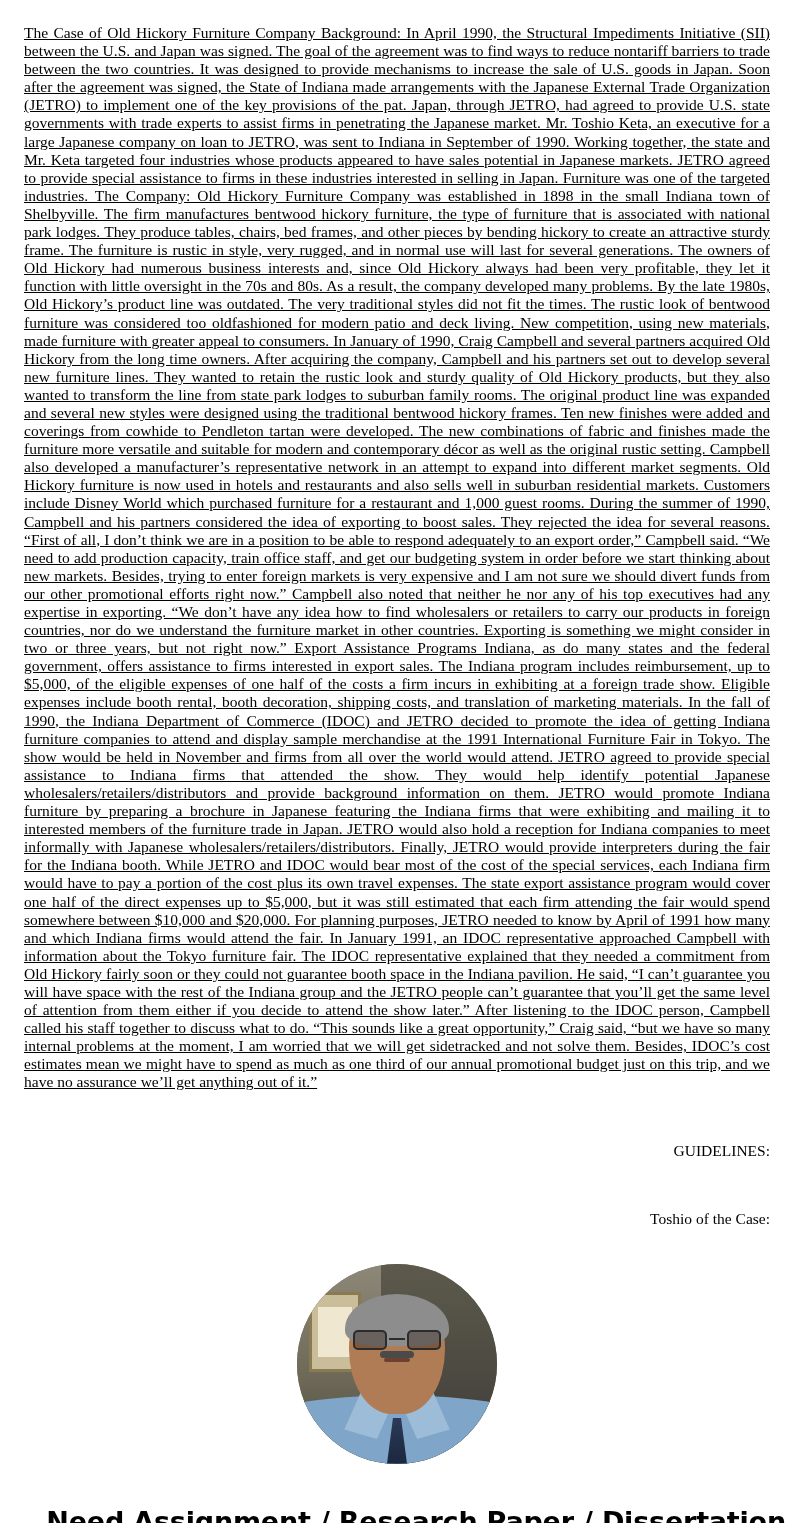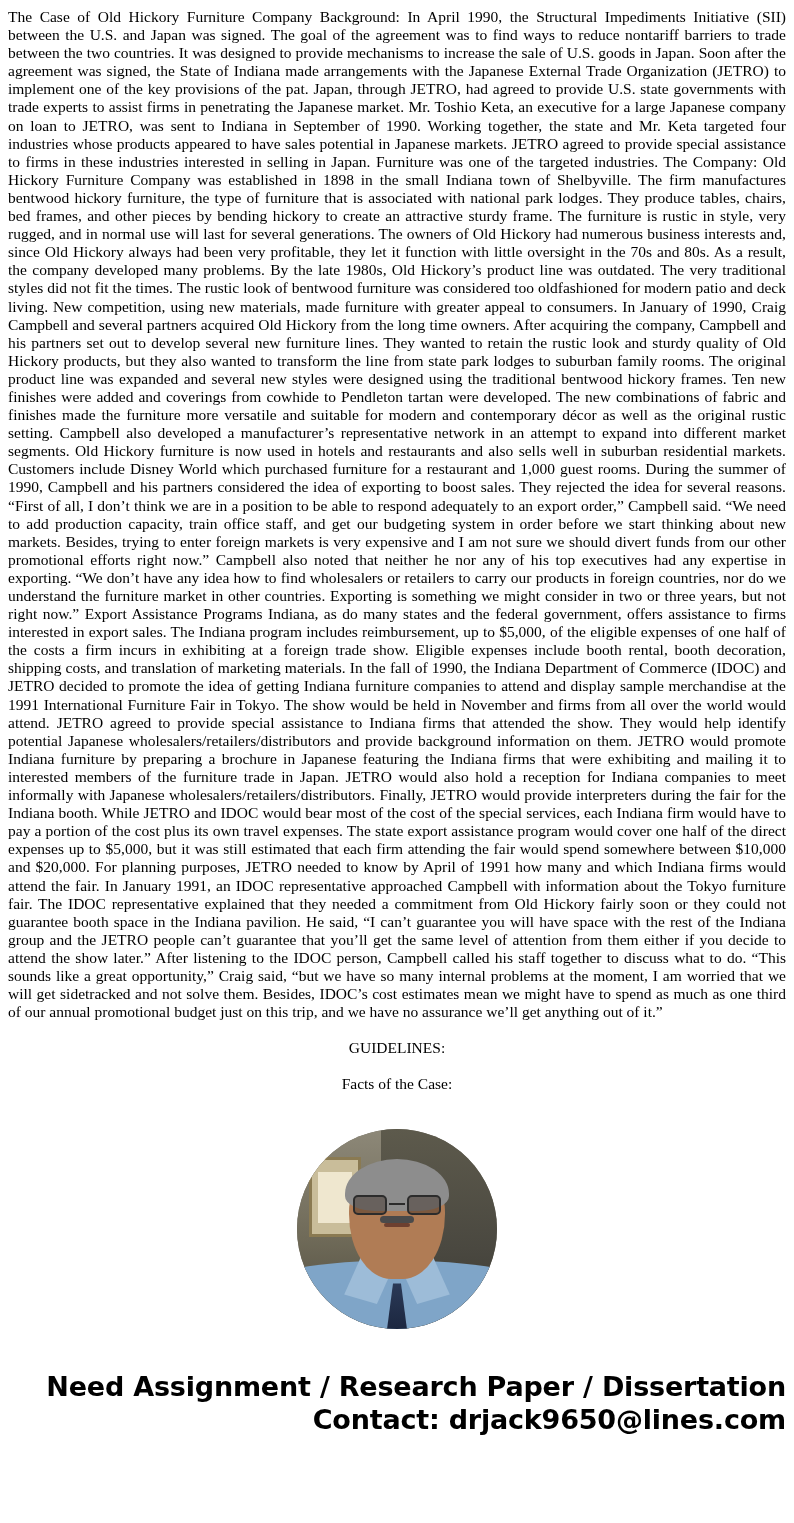--- a/index.html
+++ b/index.html
@@ -17,32 +17,33 @@
     width: 794px;
     box-sizing: border-box;
     padding: 8px 8px 0 8px;
   }
   .body-text {
     font-family: "Liberation Serif", "DejaVu Serif", serif;
     font-size: 15.5px;
     line-height: 18.1px;
     text-align: justify;
     text-justify: inter-word;
-    margin: 0;
+    margin: 16px;
     color: #000000;
+    text-decoration: underline;
   }
   .spacer-sm {
     height: 18px;
   }
   .heading-line {
     font-family: "Liberation Serif", "DejaVu Serif", serif;
     font-size: 15.5px;
     line-height: 18.1px;
-    margin: 0;
-    text-align: center;
+    margin: 16px;
+    text-align: right;
   }
   .photo-wrap {
     width: 100%;
     display: flex;
     justify-content: center;
     margin-top: 36px;
     margin-bottom: 10px;
   }
   .avatar {
     width: 200px;
@@ -223,21 +224,21 @@
 <div class="page">
 
   <p class="body-text">The Case of Old Hickory Furniture Company Background: In April 1990, the Structural Impediments Initiative (SII) between the U.S. and Japan was signed. The goal of the agreement was to find ways to reduce nontariff barriers to trade between the two countries. It was designed to provide mechanisms to increase the sale of U.S. goods in Japan. Soon after the agreement was signed, the State of Indiana made arrangements with the Japanese External Trade Organization (JETRO) to implement one of the key provisions of the pat. Japan, through JETRO, had agreed to provide U.S. state governments with trade experts to assist firms in penetrating the Japanese market. Mr. Toshio Keta, an executive for a large Japanese company on loan to JETRO, was sent to Indiana in September of 1990. Working together, the state and Mr. Keta targeted four industries whose products appeared to have sales potential in Japanese markets. JETRO agreed to provide special assistance to firms in these industries interested in selling in Japan. Furniture was one of the targeted industries. The Company: Old Hickory Furniture Company was established in 1898 in the small Indiana town of Shelbyville. The firm manufactures bentwood hickory furniture, the type of furniture that is associated with national park lodges. They produce tables, chairs, bed frames, and other pieces by bending hickory to create an attractive sturdy frame. The furniture is rustic in style, very rugged, and in normal use will last for several generations. The owners of Old Hickory had numerous business interests and, since Old Hickory always had been very profitable, they let it function with little oversight in the 70s and 80s. As a result, the company developed many problems. By the late 1980s, Old Hickory’s product line was outdated. The very traditional styles did not fit the times. The rustic look of bentwood furniture was considered too oldfashioned for modern patio and deck living. New competition, using new materials, made furniture with greater appeal to consumers. In January of 1990, Craig Campbell and several partners acquired Old Hickory from the long time owners. After acquiring the company, Campbell and his partners set out to develop several new furniture lines. They wanted to retain the rustic look and sturdy quality of Old Hickory products, but they also wanted to transform the line from state park lodges to suburban family rooms. The original product line was expanded and several new styles were designed using the traditional bentwood hickory frames. Ten new finishes were added and coverings from cowhide to Pendleton tartan were developed. The new combinations of fabric and finishes made the furniture more versatile and suitable for modern and contemporary décor as well as the original rustic setting. Campbell also developed a manufacturer’s representative network in an attempt to expand into different market segments. Old Hickory furniture is now used in hotels and restaurants and also sells well in suburban residential markets. Customers include Disney World which purchased furniture for a restaurant and 1,000 guest rooms. During the summer of 1990, Campbell and his partners considered the idea of exporting to boost sales. They rejected the idea for several reasons. “First of all, I don’t think we are in a position to be able to respond adequately to an export order,” Campbell said. “We need to add production capacity, train office staff, and get our budgeting system in order before we start thinking about new markets. Besides, trying to enter foreign markets is very expensive and I am not sure we should divert funds from our other promotional efforts right now.” Campbell also noted that neither he nor any of his top executives had any expertise in exporting. “We don’t have any idea how to find wholesalers or retailers to carry our products in foreign countries, nor do we understand the furniture market in other countries. Exporting is something we might consider in two or three years, but not right now.” Export Assistance Programs Indiana, as do many states and the federal government, offers assistance to firms interested in export sales. The Indiana program includes reimbursement, up to $5,000, of the eligible expenses of one half of the costs a firm incurs in exhibiting at a foreign trade show. Eligible expenses include booth rental, booth decoration, shipping costs, and translation of marketing materials. In the fall of 1990, the Indiana Department of Commerce (IDOC) and JETRO decided to promote the idea of getting Indiana furniture companies to attend and display sample merchandise at the 1991 International Furniture Fair in Tokyo. The show would be held in November and firms from all over the world would attend. JETRO agreed to provide special assistance to Indiana firms that attended the show. They would help identify potential Japanese wholesalers/retailers/distributors and provide background information on them. JETRO would promote Indiana furniture by preparing a brochure in Japanese featuring the Indiana firms that were exhibiting and mailing it to interested members of the furniture trade in Japan. JETRO would also hold a reception for Indiana companies to meet informally with Japanese wholesalers/retailers/distributors. Finally, JETRO would provide interpreters during the fair for the Indiana booth. While JETRO and IDOC would bear most of the cost of the special services, each Indiana firm would have to pay a portion of the cost plus its own travel expenses. The state export assistance program would cover one half of the direct expenses up to $5,000, but it was still estimated that each firm attending the fair would spend somewhere between $10,000 and $20,000. For planning purposes, JETRO needed to know by April of 1991 how many and which Indiana firms would attend the fair. In January 1991, an IDOC representative approached Campbell with information about the Tokyo furniture fair. The IDOC representative explained that they needed a commitment from Old Hickory fairly soon or they could not guarantee booth space in the Indiana pavilion. He said, “I can’t guarantee you will have space with the rest of the Indiana group and the JETRO people can’t guarantee that you’ll get the same level of attention from them either if you decide to attend the show later.” After listening to the IDOC person, Campbell called his staff together to discuss what to do. “This sounds like a great opportunity,” Craig said, “but we have so many internal problems at the moment, I am worried that we will get sidetracked and not solve them. Besides, IDOC’s cost estimates mean we might have to spend as much as one third of our annual promotional budget just on this trip, and we have no assurance we’ll get anything out of it.”</p>
 
   <div class="spacer-sm"></div>
 
   <p class="heading-line">GUIDELINES:</p>
 
   <div class="spacer-sm"></div>
 
-  <p class="heading-line">Facts of the Case:</p>
+  <p class="heading-line">Toshio of the Case:</p>
 
   <div class="photo-wrap">
     <div class="avatar">
       <div class="bg-left"></div>
       <div class="bg-right"></div>
       <div class="frame"></div>
       <div class="shirt"></div>
       <div class="neck"></div>
       <div class="collar-l"></div>
       <div class="collar-r"></div>

